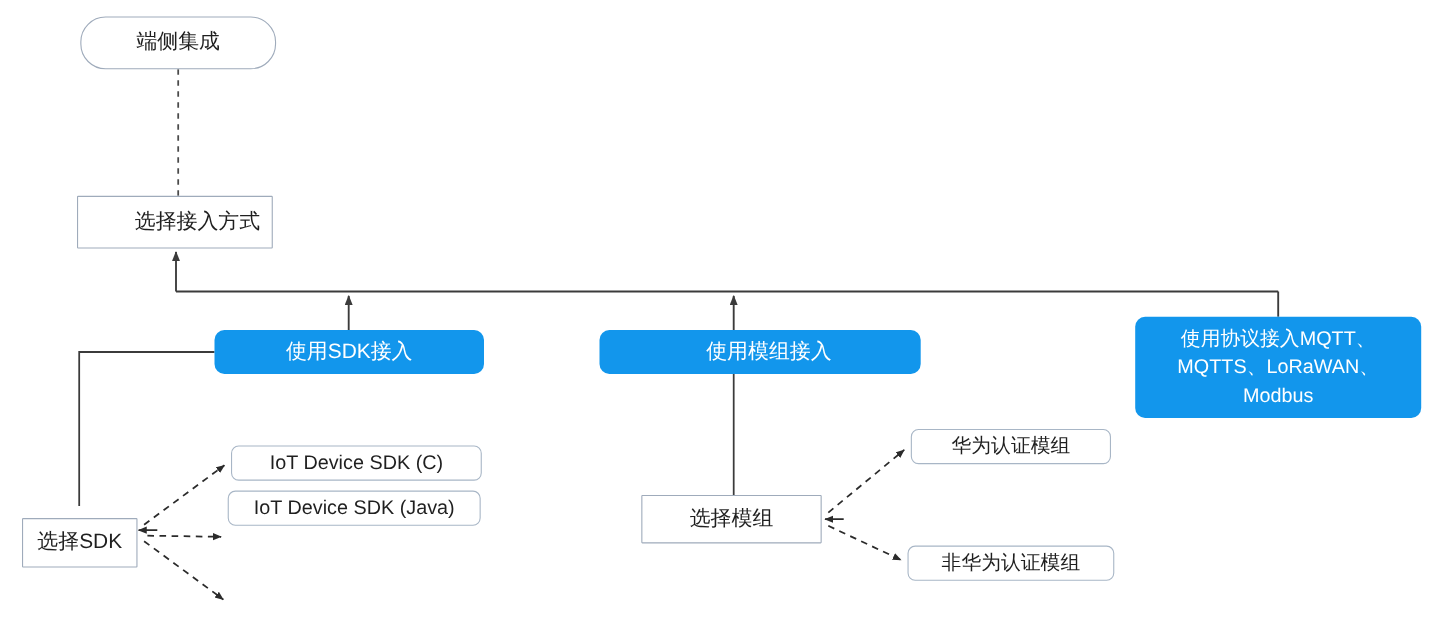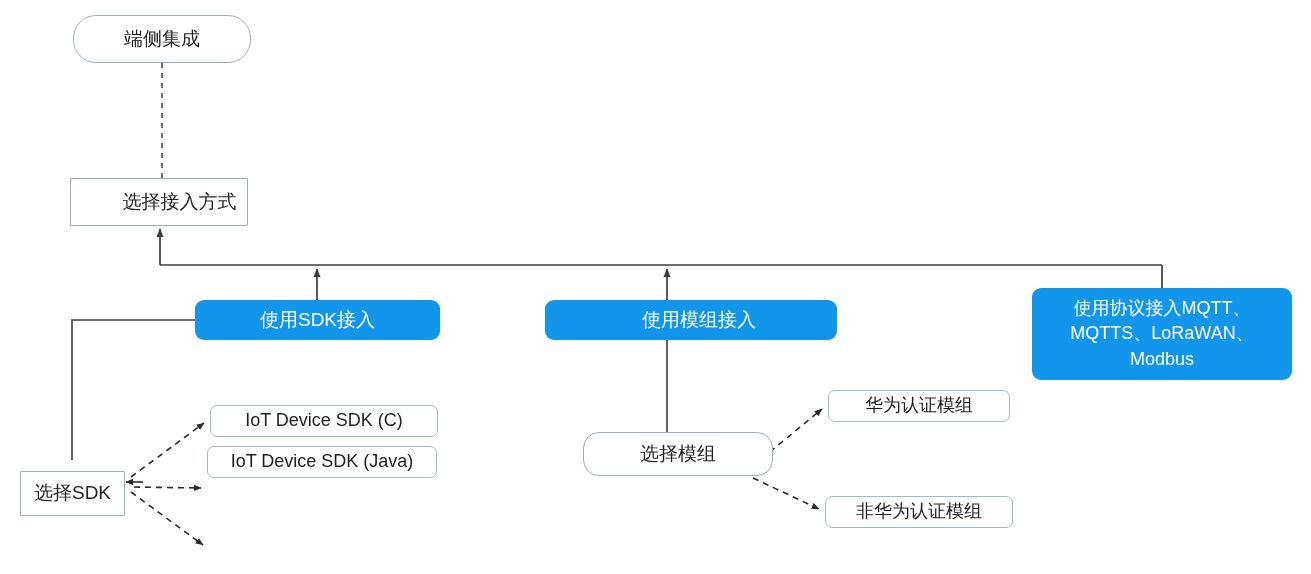--- a/index.html
+++ b/index.html
@@ -111,17 +111,17 @@
   </svg>
 
   <div class="node node-plain" style="left:73px;  top:15px;  width:178px; height:48px;border-radius:23px;">端侧集成</div>
   <div class="node node-plain" style="left:70px;  top:178px; width:178px; height:48px;padding-left:41px;">选择接入方式</div>
   <div class="node node-accent" style="left:195px; top:300px; width:245px; height:40px;">使用SDK接入</div>
   <div class="node node-accent" style="left:545px; top:300px; width:292px; height:40px;padding-left:16px;">使用模组接入</div>
   <div class="node node-accent multiline" style="left:1032px; top:288px; width:260px; height:92px;">使用协议接入MQTT、MQTTS、LoRaWAN、Modbus</div>
   <div class="node node-plain" style="left:20px;  top:460px; width:105px; height:45px;margin-top:11px;">选择SDK</div>
   <div class="node node-rounded" style="left:210px; top:405px; width:228px; height:32px;">IoT Device SDK (C)</div>
   <div class="node node-rounded" style="left:207px; top:446px; width:230px; height:32px;">IoT Device SDK (Java)</div>
-  <div class="node node-plain" style="left:583px; top:432px; width:190px; height:44px;border-radius:16px;">选择模组</div>
+  <div class="node node-plain" style="left:583px; top:450px; width:164px; height:44px;">选择模组</div>
   <div class="node node-rounded" style="left:828px; top:390px; width:182px; height:32px;">华为认证模组</div>
   <div class="node node-rounded" style="left:825px; top:496px; width:188px; height:32px;">非华为认证模组</div>
 
 </div>
 
 </body></html>

